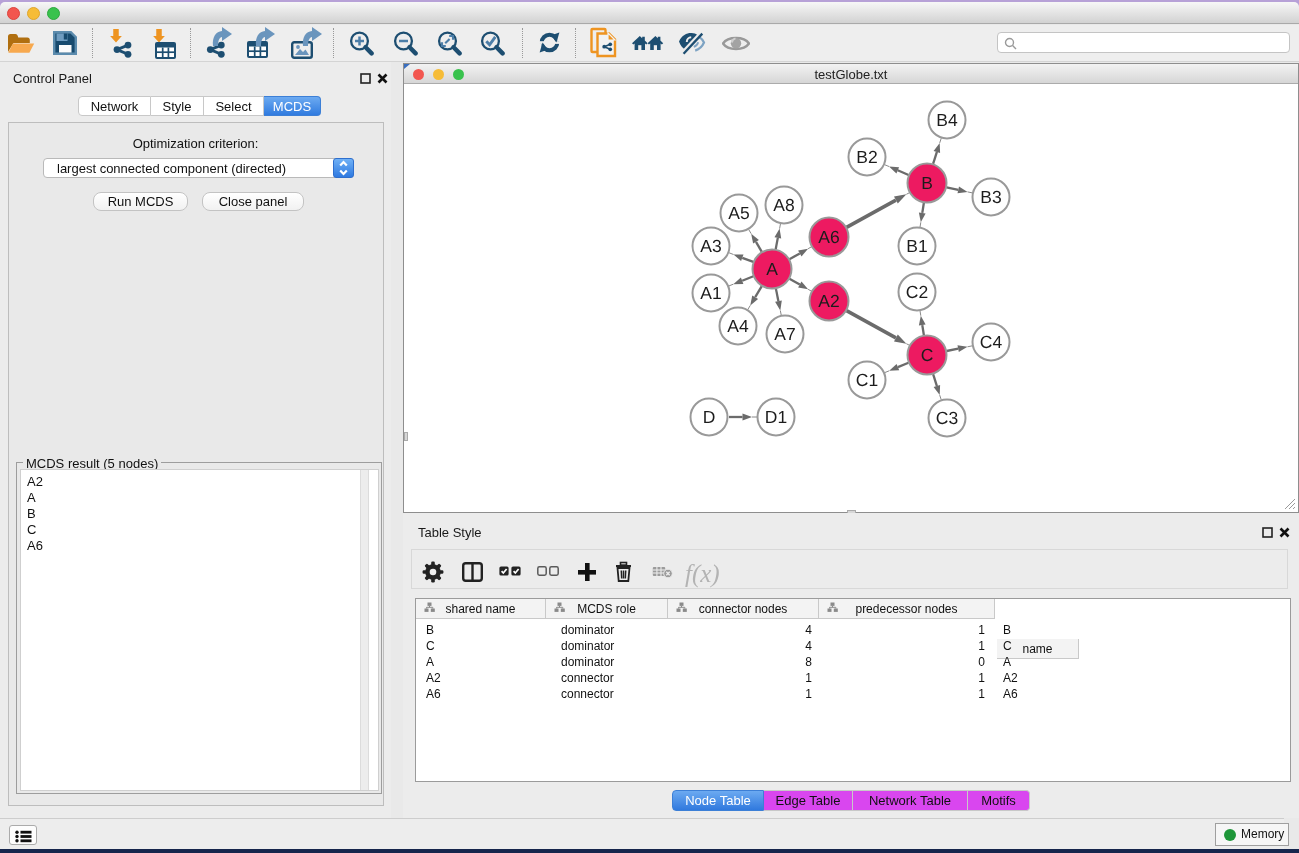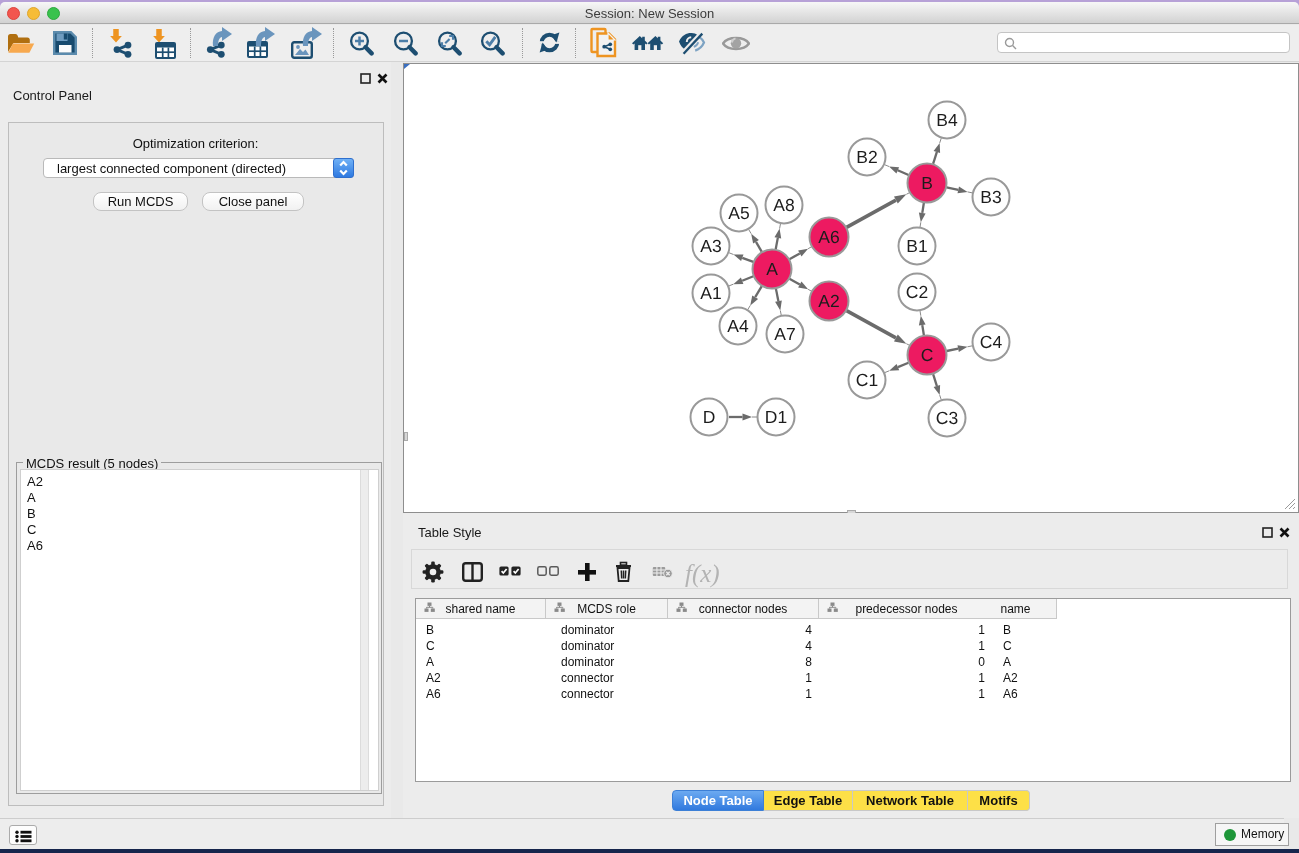--- a/index.html
+++ b/index.html
@@ -36,38 +36,37 @@
 #gw-tb { position:absolute; left:0; top:0; width:100%; height:20px; background:linear-gradient(#f3f3f3,#d6d6d6); border-bottom:1px solid #ababab; }
 .tls { position:absolute; top:5px; width:11px; height:11px; border-radius:50%; }
 #gw-title { position:absolute; top:3px; width:100%; text-align:center; font-size:13px; color:#222; }
 
 #tp { position:absolute; left:403px; top:513px; width:896px; height:305px; background:#ececec; }
 #tp-toolbar { position:absolute; left:411px; top:549px; width:877px; height:40px; background:#ececec; border:1px solid #d8d8d8; }
 #tbl { position:absolute; left:415px; top:598px; width:876px; height:184px; background:#fff; border:1px solid #9b9b9b; }
 .th { position:absolute; top:0; height:20px; background:#f3f3f3; border-right:1px solid #c9c9c9; border-bottom:1px solid #c9c9c9; font-size:12px; color:#111; text-align:center; line-height:20px; }
 .trow { position:absolute; font-size:12px; color:#111; height:16px; line-height:16px; white-space:pre; }
 .num { text-align:right; }
-.btab { height:21px; line-height:20px; background:#fde047; border:1px solid #c8c8c8; border-left:none; font-size:13px; color:#111; text-align:center; }
+.btab { height:21px; line-height:20px; background:#d946ef; border:1px solid #c8c8c8; border-left:none; font-size:13px; color:#111; text-align:center; }
 .btab.first { border-left:1px solid #c8c8c8; border-radius:4px 0 0 4px; }
 .btab.last { border-radius:0 4px 4px 0; }
 .btab.sel { background:linear-gradient(#6caaf1,#3079de); color:#fff; border-color:#3c7fd6; }
 
 #sb { position:absolute; left:0; top:818px; width:1284px; height:31px; background:#ededed; border-top:1px solid #cdcdcd; }
 #sb-left { position:absolute; left:9px; top:6px; width:28px; height:20px; background:#fdfdfd; border:1px solid #ababab; border-radius:3px; }
 #sb-mem { position:absolute; left:1215px; top:4px; width:74px; height:23px; background:#f6f6f6; border:1px solid #9f9f9f; font-size:12px; color:#111; }
 #darkstrip { position:absolute; left:0; top:849px; width:1299px; height:4px; background:#16254c; }
 </style>
 </head>
 <body>
 <div id="purple"></div>
 <div id="titlebar">
   <div class="tl" style="left:7px; background:#f2564f; border:1px solid #dd453e;"></div>
   <div class="tl" style="left:27px; background:#f6bc37; border:1px solid #e0a52c;"></div>
   <div class="tl" style="left:47px; background:#39c24d; border:1px solid #2fa83f;"></div>
-  <div id="title">Session: New Session</div>
 </div>
 <div id="toolbar">
 <div class="sep" style="left:92px"></div>
     <div class="sep" style="left:190px"></div>
     <div class="sep" style="left:333px"></div>
     <div class="sep" style="left:522px"></div>
     <div class="sep" style="left:575px"></div>
   <div id="searchbox">
       <svg class="abs" style="left:6px;top:4px" width="14" height="14">
         <circle cx="5.5" cy="5.5" r="4" fill="none" stroke="#9a9a9a" stroke-width="1.4"></circle>
@@ -202,28 +201,34 @@
 <line x1="4" y1="22.2" x2="22.8" y2="1.9" stroke="#ececec" stroke-width="3.4"></line>
 <line x1="5.6" y1="22.7" x2="24.3" y2="2.6" stroke="#1d4e71" stroke-width="2.3"></line>
   </svg>
 <svg class="abs" style="left:722px;top:35px" width="28" height="17">
     <path d="M1 8.5 C6 1.2 22 1.2 27 8.5 C22 15.8 6 15.8 1 8.5 Z" fill="none" stroke="#999999" stroke-width="2.4"></path>
 <circle cx="14" cy="8.3" r="5.2" fill="#a3a3a3"></circle>
 <path d="M9.8 7.5 A5 5 0 0 1 13.5 3.4" stroke="#cfcfcf" stroke-width="2" fill="none"></path>
   </svg>
 
 <div id="cp">
-  <div class="abs ttxt" style="left:13px;top:26px;font-size:13px;color:#1a1a1a;">Control Panel</div>
+  <div class="abs ttxt" style="left:13px;top:9px;font-size:13px;color:#1a1a1a;">Control Panel</div>
   <svg class="abs" style="left:360px;top:11px" width="11" height="11">
       <rect x="1" y="1" width="9" height="9" fill="none" stroke="#222" stroke-width="1.6"></rect>
     </svg>
   <svg class="abs" style="left:377px;top:11px" width="11" height="11">
       <path d="M1.5 1.5 L9.5 9.5 M9.5 1.5 L1.5 9.5" stroke="#111" stroke-width="2.6"></path>
     </svg>
   <div id="cp-inner"></div>
+  <div class="tabrow" style="left:78px; top:34px;">
+    <div class="tab first" style="width:73px;">Network</div>
+    <div class="tab" style="width:53px;">Style</div>
+    <div class="tab" style="width:60px;">Select</div>
+    <div class="tab sel last" style="width:57px;"><span class="f">MCDS</span></div>
+  </div>
   <div class="abs ttxt" style="left:0;top:74px;width:391px;text-align:center;font-size:13px;color:#111;">Optimization criterion:</div>
   <div id="dd">
       <span class="abs" style="left:13px;top:2px;">largest connected component (directed)</span>
     <div id="dd-step"><svg width="19" height="18">
           <path d="M6.2 6.5 L9.5 3 L12.8 6.5" stroke="#fff" stroke-width="2.2" fill="none"></path>
           <path d="M6.2 11.5 L9.5 15 L12.8 11.5" stroke="#fff" stroke-width="2.2" fill="none"></path>
         </svg></div>
   </div>
   <div class="btn" style="left:93px; top:130px; width:95px;">Run MCDS</div>
   <div class="btn" style="left:202px; top:130px; width:102px;">Close panel</div>
@@ -233,20 +238,26 @@
       <div style="padding:4px 0 0 6px; line-height:16px;">A2<br>A<br>B<br>C<br>A6</div>
       <div id="mcds-sb"></div>
     </div>
   </div>
 </div>
 
 <div id="gw">
   <svg class="abs" style="left:0;top:0;z-index:5" width="6" height="5">
       <polygon points="0,0 6,0 0,5" fill="#3a6fc0"></polygon>
     </svg>
+  <div id="gw-tb">
+    <div class="tls" style="left:9px; background:#f2564f;"></div>
+    <div class="tls" style="left:29px; background:#f6bc37;"></div>
+    <div class="tls" style="left:49px; background:#39c24d;"></div>
+    <div id="gw-title">testGlobe.txt</div>
+  </div>
   <svg class="abs" style="left:0;top:20px" width="894" height="428">
 <line x1="349.4" y1="192.3" x2="338.2" y2="196.7" stroke="#6b6b6b" stroke-width="2.3"></line>
 <line x1="329.3" y1="200.2" x2="324.7" y2="202.0" stroke="#6b6b6b" stroke-width="0.8"></line>
 <polygon points="329.3,200.2 336.9,193.6 339.4,199.9" fill="#6b6b6b"></polygon>
 <line x1="349.3" y1="177.9" x2="338.3" y2="173.8" stroke="#6b6b6b" stroke-width="2.3"></line>
 <line x1="329.5" y1="170.5" x2="324.8" y2="168.7" stroke="#6b6b6b" stroke-width="0.8"></line>
 <polygon points="329.5,170.5 339.5,170.6 337.1,177.0" fill="#6b6b6b"></polygon>
 <line x1="357.8" y1="202.2" x2="351.2" y2="213.2" stroke="#6b6b6b" stroke-width="2.3"></line>
 <line x1="346.3" y1="221.4" x2="343.7" y2="225.7" stroke="#6b6b6b" stroke-width="0.8"></line>
 <polygon points="346.3,221.4 348.2,211.5 354.1,215.0" fill="#6b6b6b"></polygon>
@@ -414,21 +425,21 @@
 <line x1="9" y1="3" x2="9" y2="12" stroke="#ececec" stroke-width="1.1"></line>
 <circle cx="16" cy="9.5" r="4.3" fill="#9b9b9b" stroke="#ececec" stroke-width="1"></circle>
 <path d="M14.3 7.8 L17.7 11.2 M17.7 7.8 L14.3 11.2" stroke="#ececec" stroke-width="1.4"></path>
   </svg>
 <div class="abs ttxt" style="left:685px;top:560px;font-family:'Liberation Serif',serif;font-style:italic;font-size:25px;color:#b3b3b3;">f(x)</div>
 <div id="tbl">
   <div class="th" style="left:0px;width:130px;">shared name</div>
   <div class="th" style="left:130px;width:122px;">MCDS role</div>
   <div class="th" style="left:252px;width:151px;">connector nodes</div>
   <div class="th" style="left:403px;width:176px;">predecessor nodes</div>
-  <div class="th" style="left:559px;width:82px;">name</div>
+  <div class="th" style="left:581px;width:82px;margin-top:40px;">name</div>
 </div>
 <svg class="abs" style="left:424px;top:602px" width="12" height="11">
     <rect x="3.5" y="0.5" width="4" height="3.4" fill="#8a8a8a"></rect>
     <rect x="0.5" y="6.5" width="4" height="3.4" fill="#8a8a8a"></rect>
     <rect x="6.8" y="6.5" width="4" height="3.4" fill="#8a8a8a"></rect>
     <path d="M5.5 4 V5.3 M2.5 6.5 V5.3 H8.8 V6.5" stroke="#8a8a8a" stroke-width="1" fill="none"></path>
   </svg>
 <svg class="abs" style="left:554px;top:602px" width="12" height="11">
     <rect x="3.5" y="0.5" width="4" height="3.4" fill="#8a8a8a"></rect>
     <rect x="0.5" y="6.5" width="4" height="3.4" fill="#8a8a8a"></rect>
@@ -465,21 +476,21 @@
 <div class="trow" style="left:426px;top:670px;width:110px;">A2</div>
 <div class="trow" style="left:561px;top:670px;width:100px;">connector</div>
 <div class="trow num" style="left:700px;top:670px;width:112px;">1</div>
 <div class="trow num" style="left:860px;top:670px;width:125px;">1</div>
 <div class="trow" style="left:1003px;top:670px;width:70px;">A2</div>
 <div class="trow" style="left:426px;top:686px;width:110px;">A6</div>
 <div class="trow" style="left:561px;top:686px;width:100px;">connector</div>
 <div class="trow num" style="left:700px;top:686px;width:112px;">1</div>
 <div class="trow num" style="left:860px;top:686px;width:125px;">1</div>
 <div class="trow" style="left:1003px;top:686px;width:70px;">A6</div>
-<div class="abs" style="left:672px;top:790px;display:flex;font-weight:bold;">
+<div class="abs" style="left:672px;top:790px;display:flex;">
   <div class="btab sel first" style="width:92px;"><span class="f">Node Table</span></div>
   <div class="btab" style="width:89px;">Edge Table</div>
   <div class="btab" style="width:115px;">Network Table</div>
   <div class="btab last" style="width:62px;">Motifs</div>
 </div>
 
 <div id="sb">
   <div id="sb-left">
       <svg class="abs" style="left:5px;top:3.5px" width="17" height="13">
     <circle cx="2" cy="2.2" r="1.7" fill="#111"></circle>

